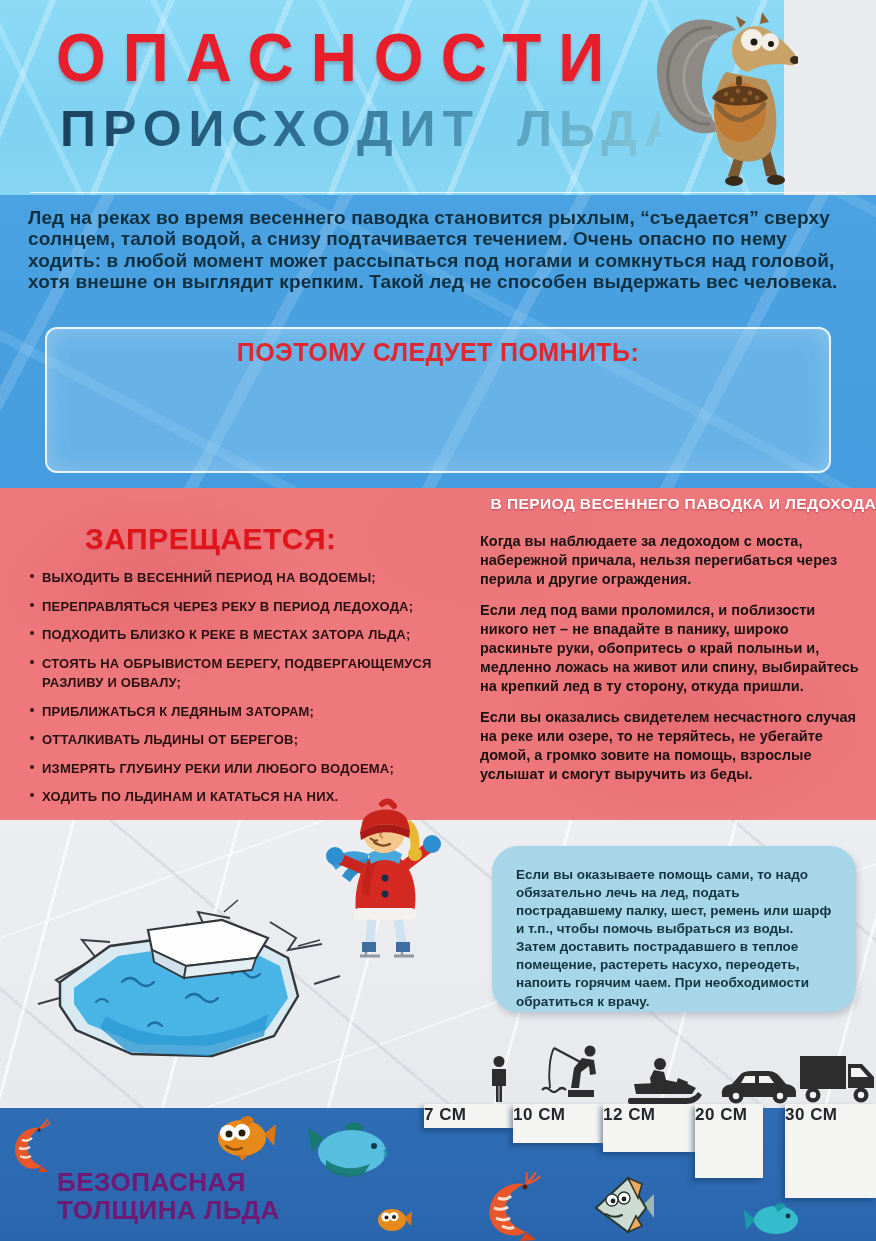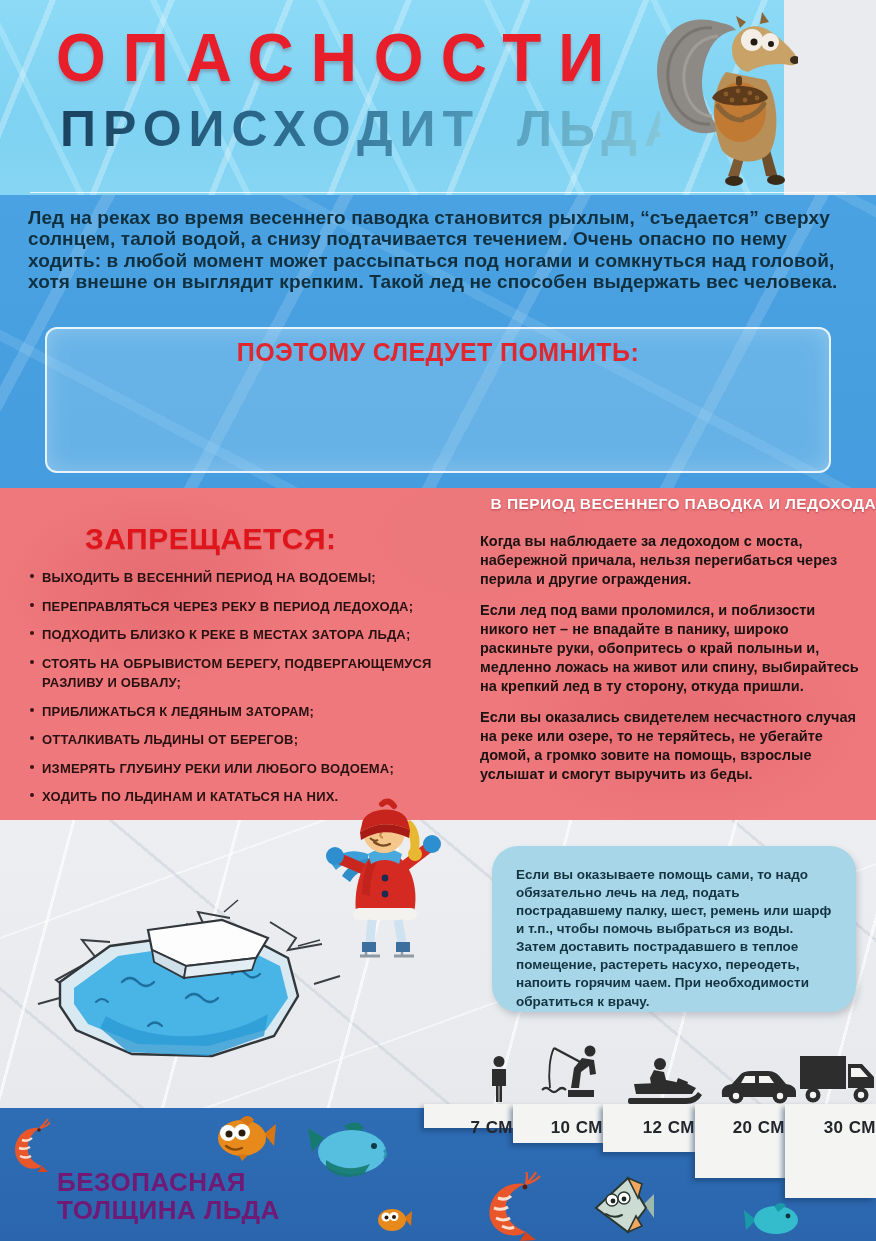--- a/index.html
+++ b/index.html
@@ -115,21 +115,21 @@
   .bottom-bar {
     position:absolute; left:0; top:1108px; width:876px; height:133px;
     background:linear-gradient(180deg,#2e6db5 0%,#2b66ad 100%); z-index:1;
   }
   .safe-title {
     position:absolute; left:57px; top:1168px; z-index:4;
     font-size:26px; font-weight:700; color:#701a75; line-height:1.08; letter-spacing:.5px;
   }
   .step { position:absolute; background:#f4f4f2; z-index:2; box-shadow:-3px 3px 5px rgba(18,48,92,.45); }
   .step-label {
-    position:absolute; width:100%; top:14px; text-align:right;
+    position:absolute; width:100%; top:1px; text-align:left;
     font-size:17px; font-weight:700; color:#23272c; letter-spacing:.5px;
   }
   .sea-creature { position:absolute; z-index:3; }
   .sea-creature svg { display:block; width:100%; height:100%; }
 </style>
 </head>
 <body>
 
 <div class="poster">
 
@@ -340,21 +340,21 @@
 
   <div class="step" style="left:424px; top:1104px; width:89px; height:24px;">
     <div class="step-label">7 СМ</div>
   </div>
   <div class="step" style="left:513px; top:1104px; width:90px; height:39px;">
     <div class="step-label">10 СМ</div>
   </div>
   <div class="step" style="left:603px; top:1104px; width:92px; height:48px;">
     <div class="step-label">12 СМ</div>
   </div>
-  <div class="step" style="left:695px; top:1104px; width:90px; height:74px;">
+  <div class="step" style="left:695px; top:1104px; width:68px; height:74px;">
     <div class="step-label">20 СМ</div>
   </div>
   <div class="step" style="left:785px; top:1104px; width:91px; height:94px;">
     <div class="step-label">30 СМ</div>
   </div>
 
   <div class="safe-title">
     <div>БЕЗОПАСНАЯ</div>
     <div>ТОЛЩИНА ЛЬДА</div>
   </div>

